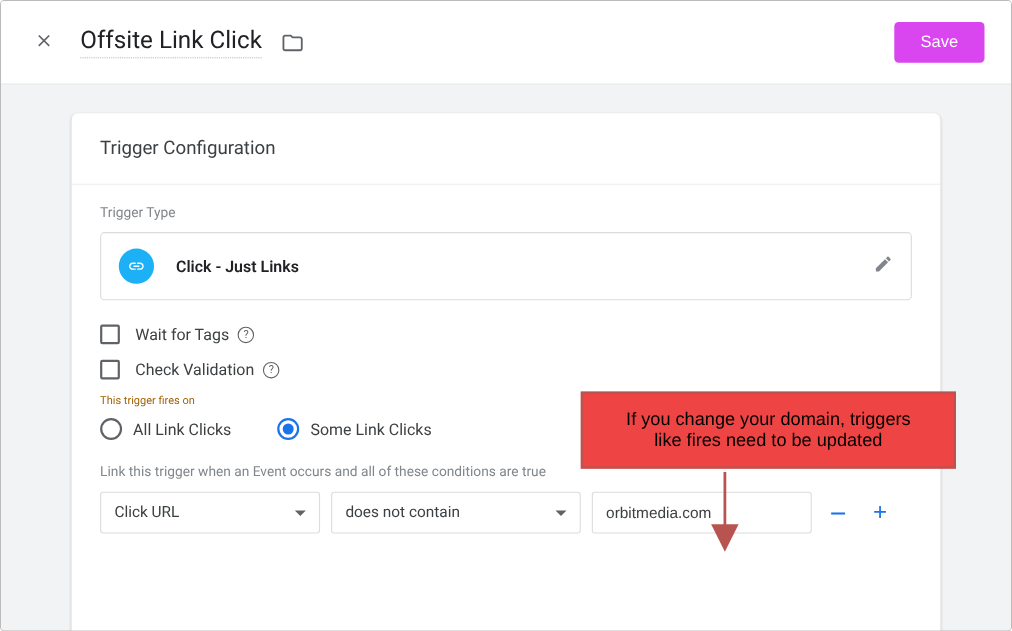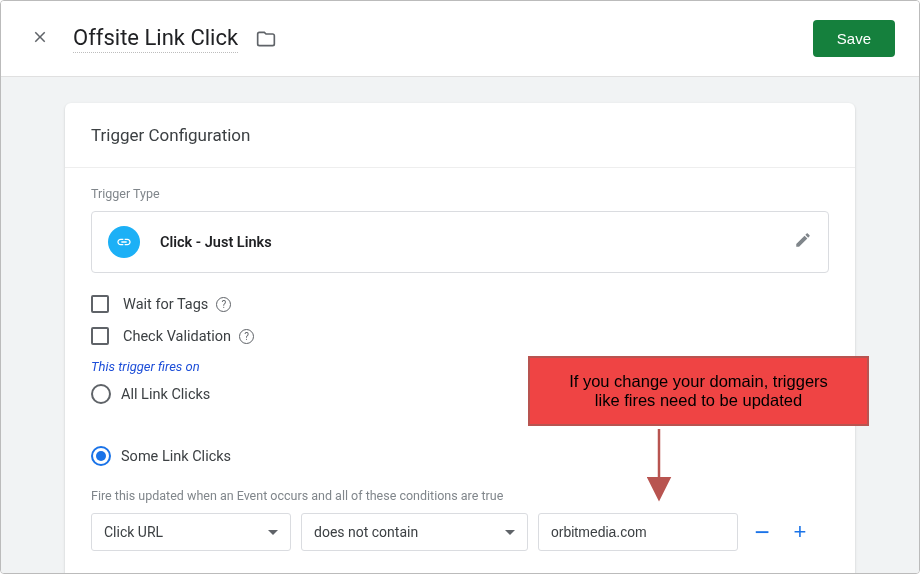--- a/index.html
+++ b/index.html
@@ -37,21 +37,21 @@
       border-bottom: 1px dotted #bdbdbd;
       padding-bottom: 2px;
     }
     .folder-icon {
       margin-left: 18px;
       color: #5f6368;
     }
     .folder-icon svg { display: block; }
     .spacer { flex: 1; }
     .save-btn {
-      background: #15803d;
+      background: #d946ef;
       color: #fff;
       border: none;
       border-radius: 4px;
       padding: 10px 24px;
       font-size: 15px;
       font-weight: 500;
       cursor: pointer;
     }
     .canvas {
       background: #f1f3f4;
@@ -112,24 +112,24 @@
     .help-icon {
       margin-left: 8px;
       width: 15px; height: 15px;
       border: 1.4px solid #5f6368;
       border-radius: 50%;
       display: inline-flex; align-items: center; justify-content: center;
       font-size: 10px; color: #5f6368;
       cursor: pointer;
     }
     .radio-section-label {
-      font-size: 13px; color: #1d4ed8;
-      margin-top: 6px; margin-bottom: 10px; font-style: italic;
-    }
-    .radio-row { display: flex; align-items: flex-start; gap: 42px; margin-bottom: 22px; flex-direction: column; }
+      font-size: 10px; color: #a16207;
+      margin-top: 6px; margin-bottom: 10px;
+    }
+    .radio-row { display: flex; align-items: flex-end; gap: 42px; margin-bottom: 22px; }
     .radio-opt { display: flex; align-items: center; font-size: 14.5px; color: #3c4043; cursor: pointer; }
     .radio {
       width: 20px; height: 20px;
       border: 2px solid #5f6368;
       border-radius: 50%;
       margin-right: 10px;
       display: flex; align-items: center; justify-content: center;
     }
     .radio.selected { border-color: #1a73e8; }
     .radio.selected .dot {
@@ -241,21 +241,21 @@
           <span>All Link Clicks</span>
         </div>
         <div class="radio-opt">
           <span class="radio selected">
               <span class="dot"></span>
             </span>
           <span>Some Link Clicks</span>
         </div>
       </div>
 
-      <div class="fire-label">Fire this updated when an Event occurs and all of these conditions are true</div>
+      <div class="fire-label">Link this trigger when an Event occurs and all of these conditions are true</div>
       <div class="cond-row">
         <div class="sel-box sel1">
           <span>Click URL</span>
           <span class="arrow-down"></span>
         </div>
         <div class="sel-box sel2">
           <span>does not contain</span>
           <span class="arrow-down"></span>
         </div>
         <input class="input-box" value="orbitmedia.com" style="">

